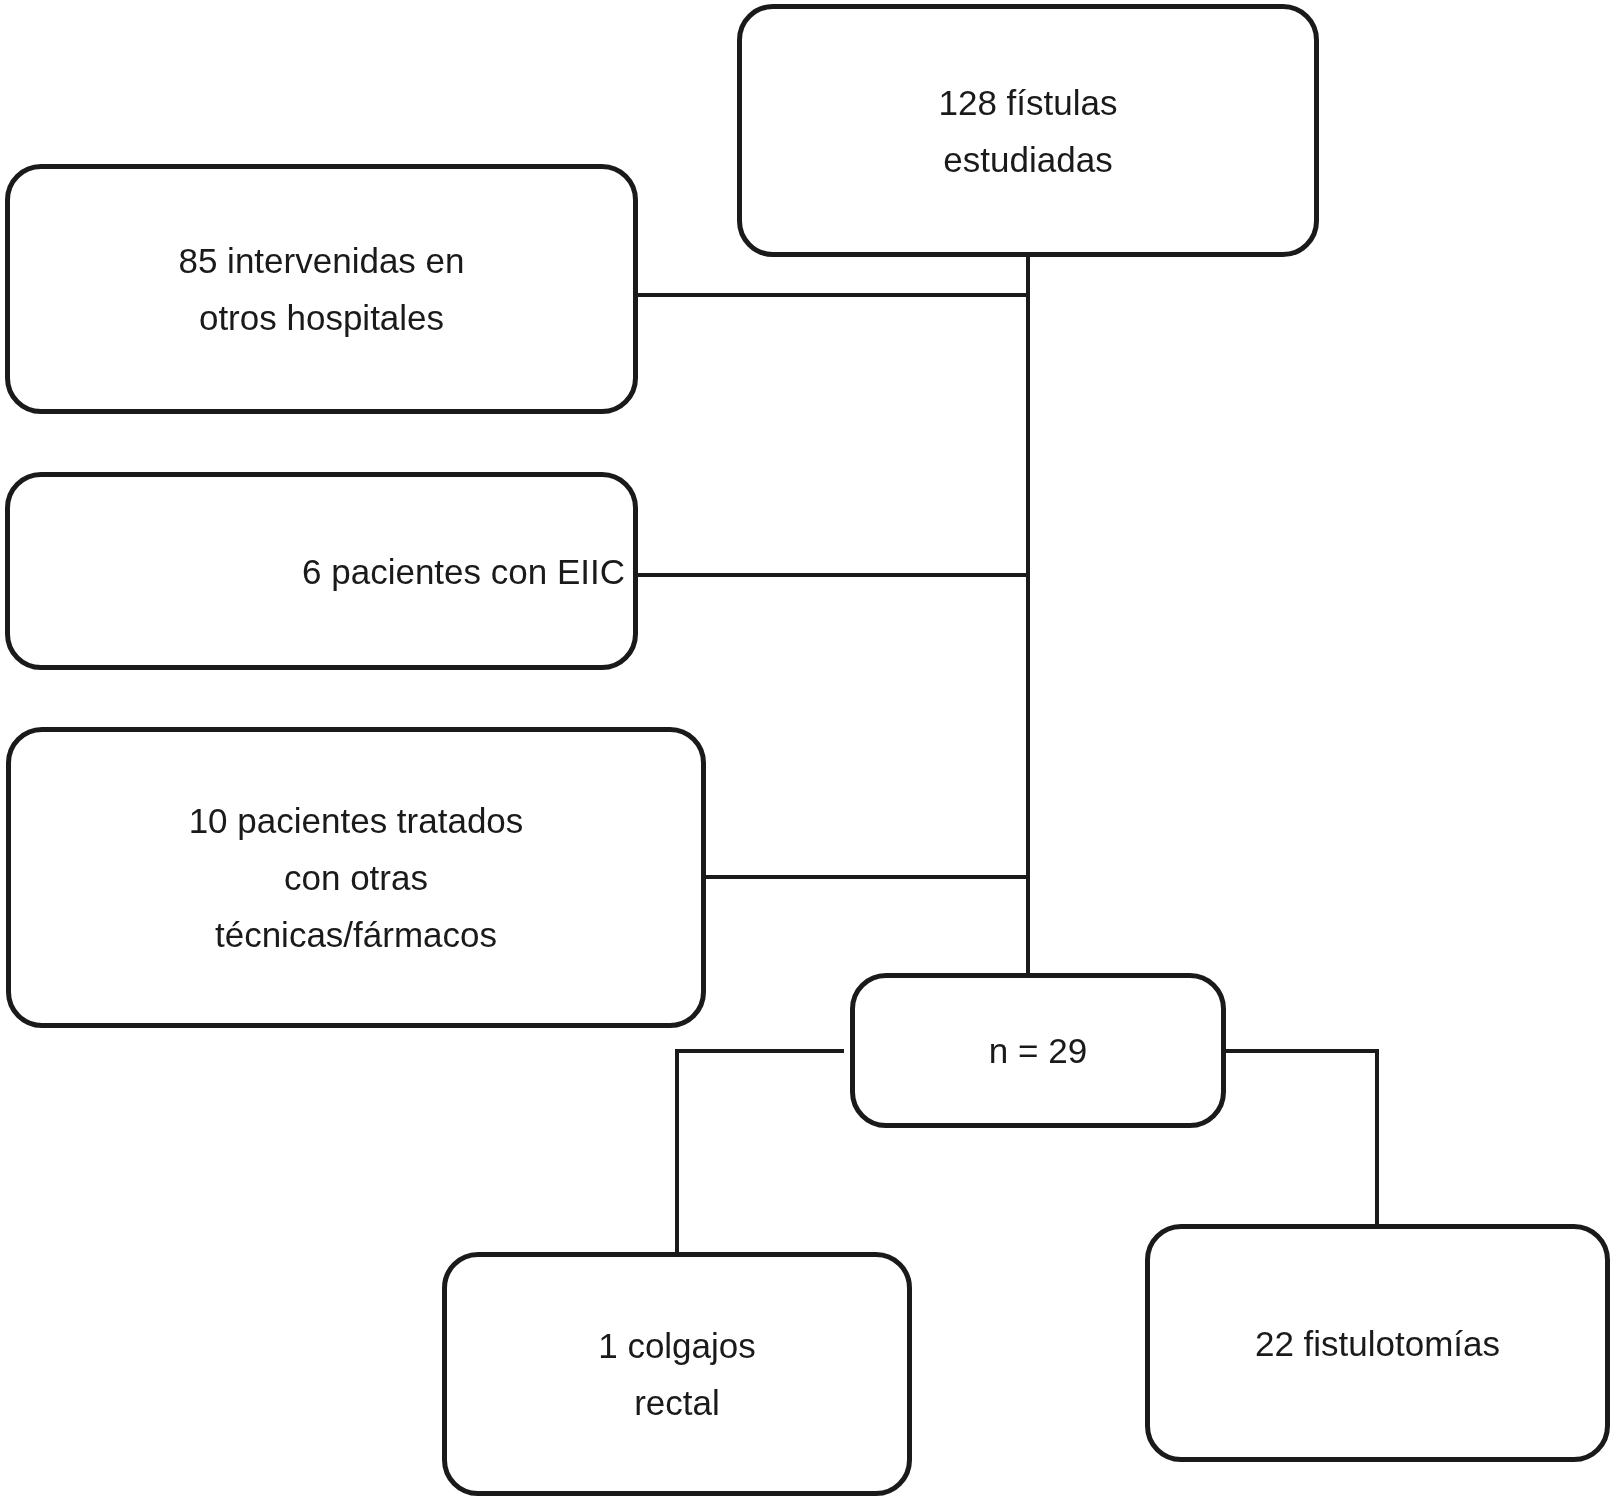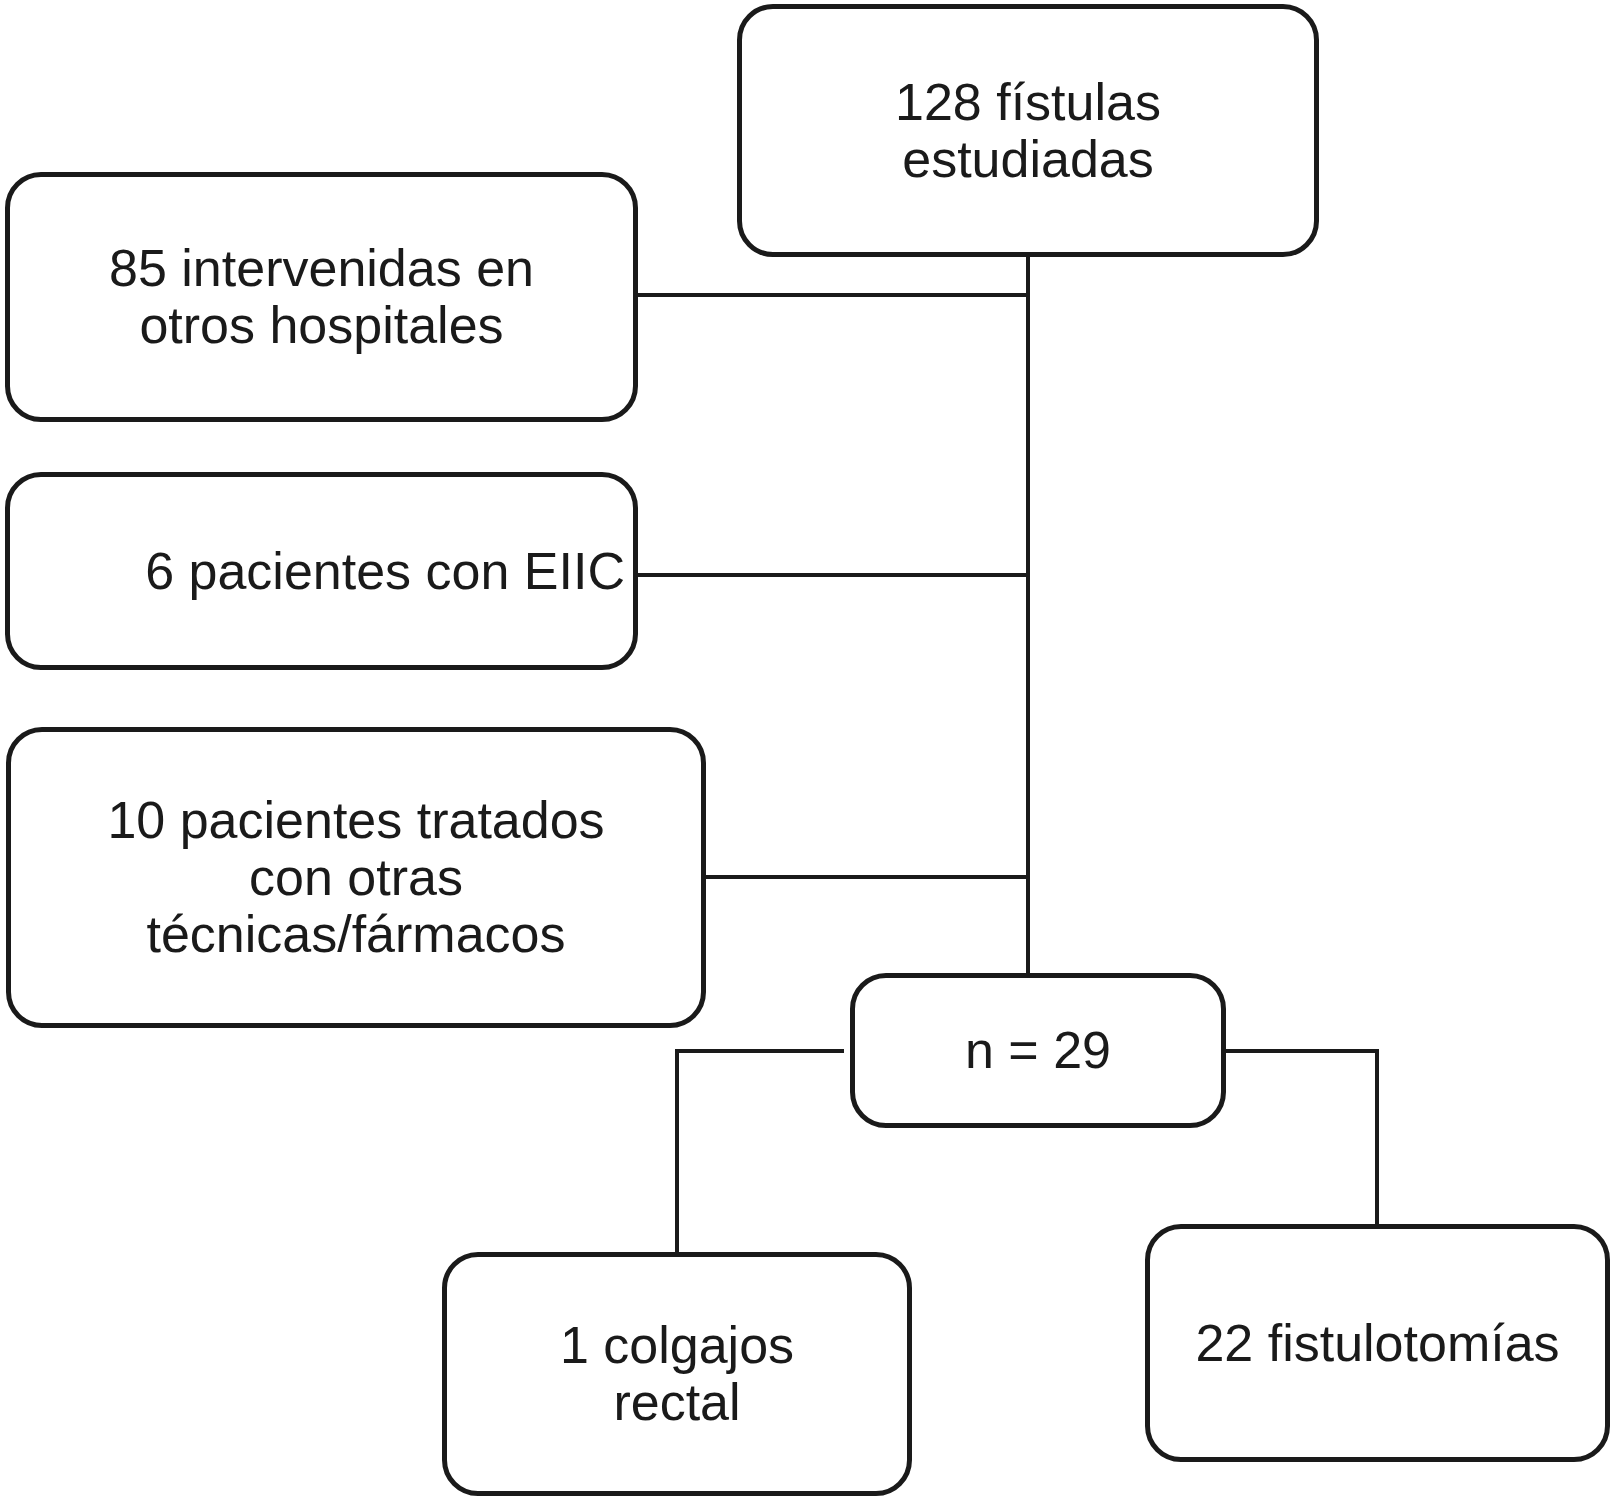--- a/index.html
+++ b/index.html
@@ -29,28 +29,28 @@
     background: var(--box_fill);
     border: 5px solid var(--line);
     border-radius: 36px;
     display: flex;
     align-items: center;
     justify-content: center;
     text-align: center;
   }
   .node .label {
     white-space: pre-line;
-    font-size: 52px;
+    font-size: 35px;
     line-height: 57px;
     color: var(--text);
     padding: 0 8px;
   }
   
   .n-studied   { left: 737px;  top: 4px;    width: 582px; height: 253px; }
-  .n-excl1     { left: 5px;    top: 172px;  width: 633px; height: 250px; }
+  .n-excl1     { left: 5px;    top: 164px;  width: 633px; height: 250px; }
   .n-excl2     { left: 5px;    top: 472px;  width: 633px; height: 198px; justify-content: flex-end; }
   .n-excl3     { left: 6px;    top: 727px;  width: 700px; height: 301px; }
   .n-included  { left: 850px;  top: 973px;  width: 376px; height: 155px; }
   .n-flaps     { left: 442px;  top: 1252px; width: 470px; height: 244px; }
   .n-fistul    { left: 1145px; top: 1224px; width: 465px; height: 238px; }
   
   .c-main-v    { left: 1026px; top: 255px;  width: 4px;   height: 720px; }
   .c-excl1-h   { left: 636px;  top: 293px;  width: 392px; height: 4px; }
   .c-excl2-h   { left: 636px;  top: 573px;  width: 392px; height: 4px; }
   .c-excl3-h   { left: 638px;  top: 875px;  width: 390px; height: 4px; }

